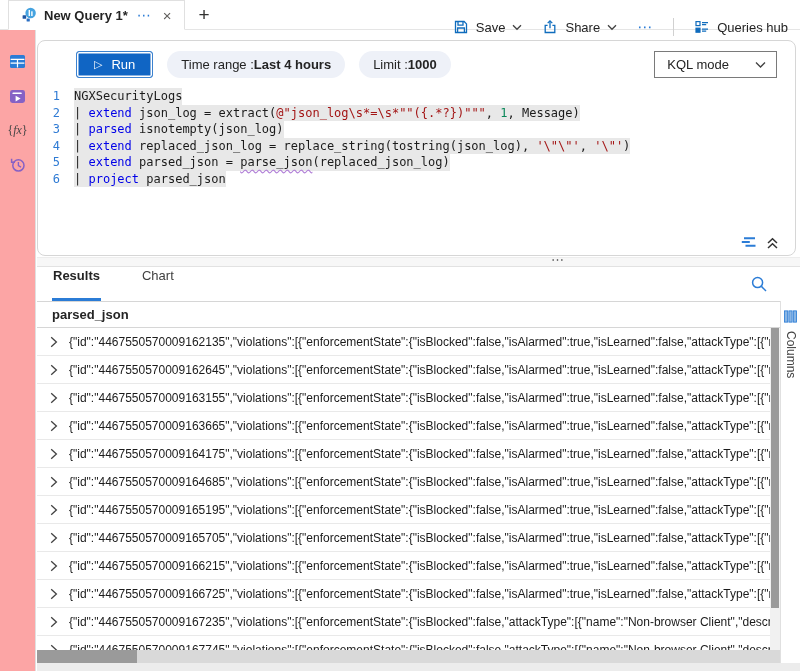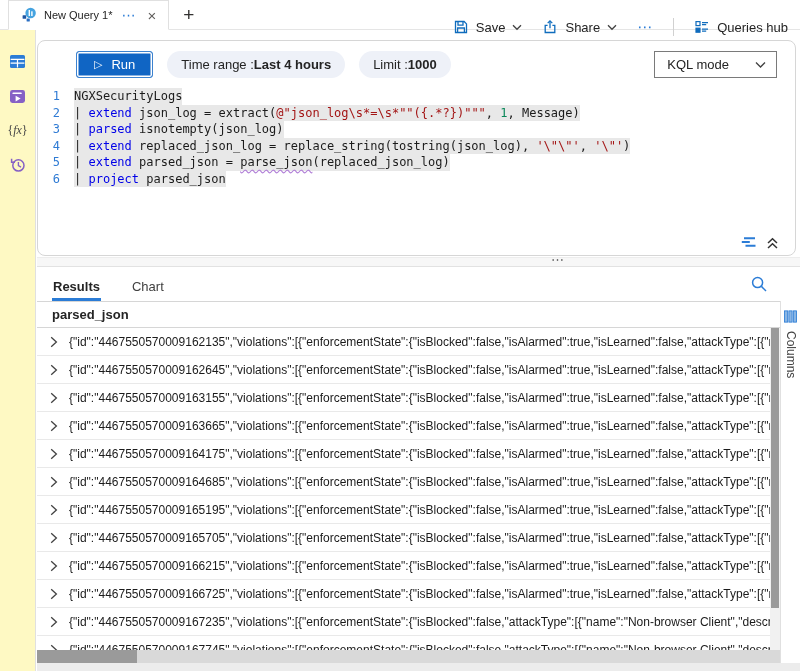--- a/index.html
+++ b/index.html
@@ -5,32 +5,32 @@
   * { box-sizing: border-box; margin: 0; padding: 0; }
   html,body { background:#fff; }
   #app { position:relative; width:800px; height:671px; background:#fff; overflow:hidden;
          font-family:"Liberation Sans", sans-serif; color:#242424; font-size:13px; }
 
   
   .topbar { position:absolute; left:0; top:0; right:0; height:30px; display:flex; align-items:stretch;
             border-bottom:1px solid #e5e5e5; background:#fff; z-index:5; }
   .tab { display:flex; align-items:center; gap:7px; padding:0 10px 0 12px; margin-left:8px;
          border:1px solid #e0e0e0; border-bottom:1px solid #fff; margin-bottom:-1px; background:#fff; }
-  .tab-title { font-weight:400; font-size:11px; white-space:nowrap; }
+  .tab-title { font-weight:700; font-size:13px; white-space:nowrap; }
   .tab-more { color:#2b7cd6; font-size:14px; letter-spacing:1px; padding:0 2px; cursor:pointer; }
   .tab-close { color:#605e5c; font-size:15px; padding:0 2px; cursor:pointer; }
   .new-tab { display:flex; align-items:center; padding:0 14px; font-size:19px; color:#323130; cursor:pointer; }
   .hdr-actions { margin-left:auto; display:flex; align-items:center; gap:20px; padding-right:12px;margin-top:25px; }
   .hdr-btn { display:flex; align-items:center; gap:7px; cursor:pointer; white-space:nowrap; }
   .hdr-btn svg { display:block; }
   .hdr-more { color:#2b7cd6; font-size:15px; letter-spacing:1px; cursor:pointer; }
   .hdr-sep { width:1px; height:18px; background:#d1d1d1; }
 
   
-  .sidebar { position:absolute; left:0; top:30px; width:36px; bottom:0; background:#fef9c3;
+  .sidebar { position:absolute; left:0; top:30px; width:36px; bottom:0; background:#fca5a5;
              border-right:1px solid #e0e0e0; display:flex; flex-direction:column; align-items:center;
              padding-top:24px; gap:20px; }
   .rail-item { cursor:pointer; line-height:0; }
   .fx { font-size:12px; color:#454545; line-height:1; font-family:"Liberation Serif", serif; }
   .fx i { font-style:italic; }
 
   
   .qcard { position:absolute; left:37px; top:40px; right:4px; height:216px; background:#fff;
            border:1px solid #d6d6d6; border-radius:8px; }
   .toolbar { display:flex; align-items:center; gap:14px; padding:10px 14px 8px 14px; }
@@ -59,21 +59,21 @@
   .card-foot span { cursor:pointer; line-height:0; }
 
   
   .splitter { position:absolute; left:37px; right:0; top:257px; height:10px; background:#f7f7f7;
               border-top:1px solid #ededed; border-bottom:1px solid #e2e2e2;
               display:flex; align-items:center; justify-content:center; cursor:row-resize; }
   .splitter-dots { color:#4a4a4a; font-size:13px; letter-spacing:2px; line-height:0; transform:translate(140px,-2px); }
 
   
   .results { position:absolute; left:37px; top:268px; right:0; bottom:8px; background:#fff; }
-  .rtabs { height:33px; display:flex; align-items:flex-end; gap:30px; padding-left:15px; position:relative; }
+  .rtabs { height:33px; display:flex; gap:40px; padding-left:15px; position:relative; }
   .rtab { padding:0 1px 7px 1px; color:#404040; cursor:pointer; }
   .rtab.active { font-weight:700; color:#242424; border-bottom:3px solid #2b7cd6; padding-bottom:4px; }
   .rsearch { position:absolute; right:32px; top:7px; cursor:pointer; line-height:0; }
   .grid-header { height:27px; line-height:26px; margin-right:20px; border-top:1px solid #d6d6d6;
                  border-bottom:1px solid #d6d6d6; font-weight:700; padding-left:15px; font-size:13px; }
   .grid-body { position:absolute; left:0; right:30px; top:60px; bottom:13px; overflow:hidden; }
   .grid-row { height:28px; display:flex; align-items:center; gap:11px; padding-left:13px;
               border-bottom:1px solid #e9e9e9; cursor:pointer; }
   .row-chevron { flex:none; line-height:0; }
   .row-json { white-space:nowrap; overflow:hidden; font-size:12px; color:#1b1b1b; }

